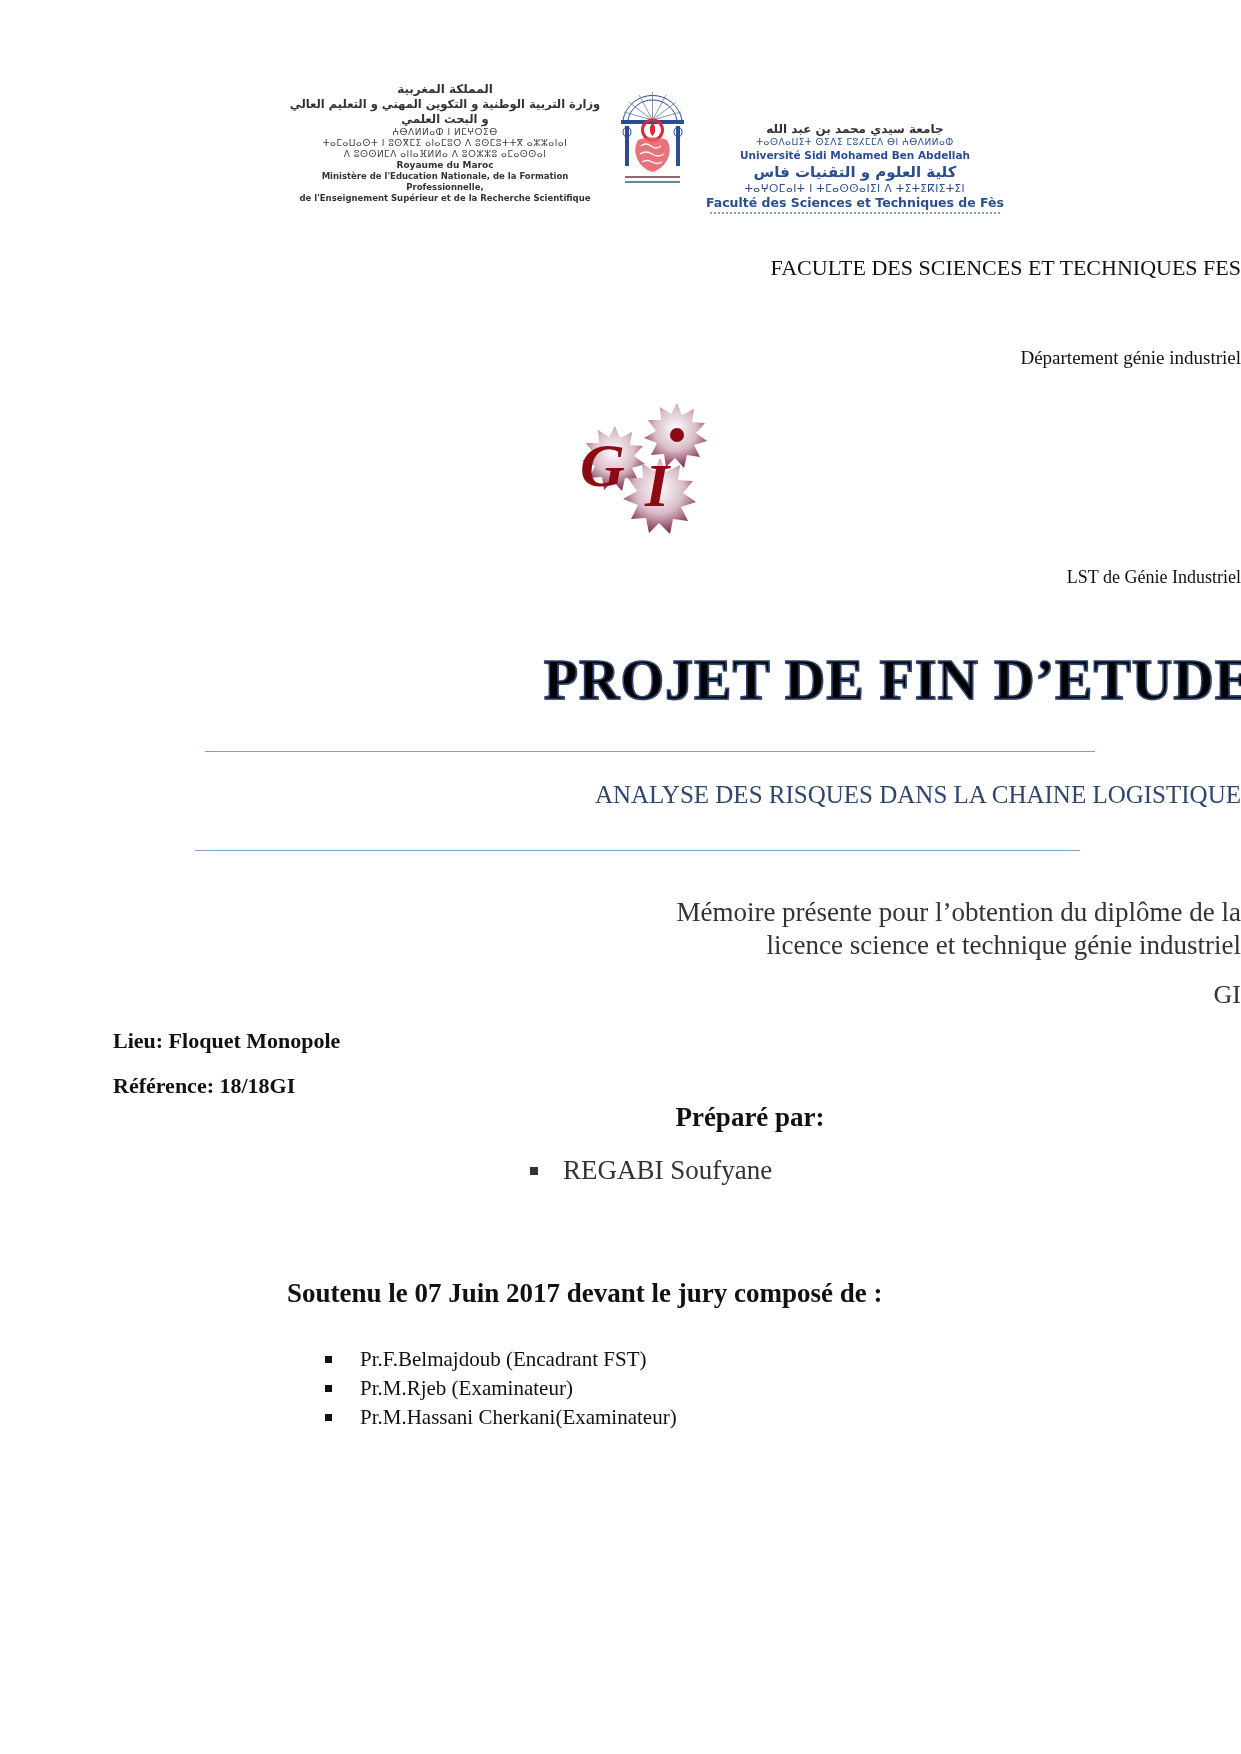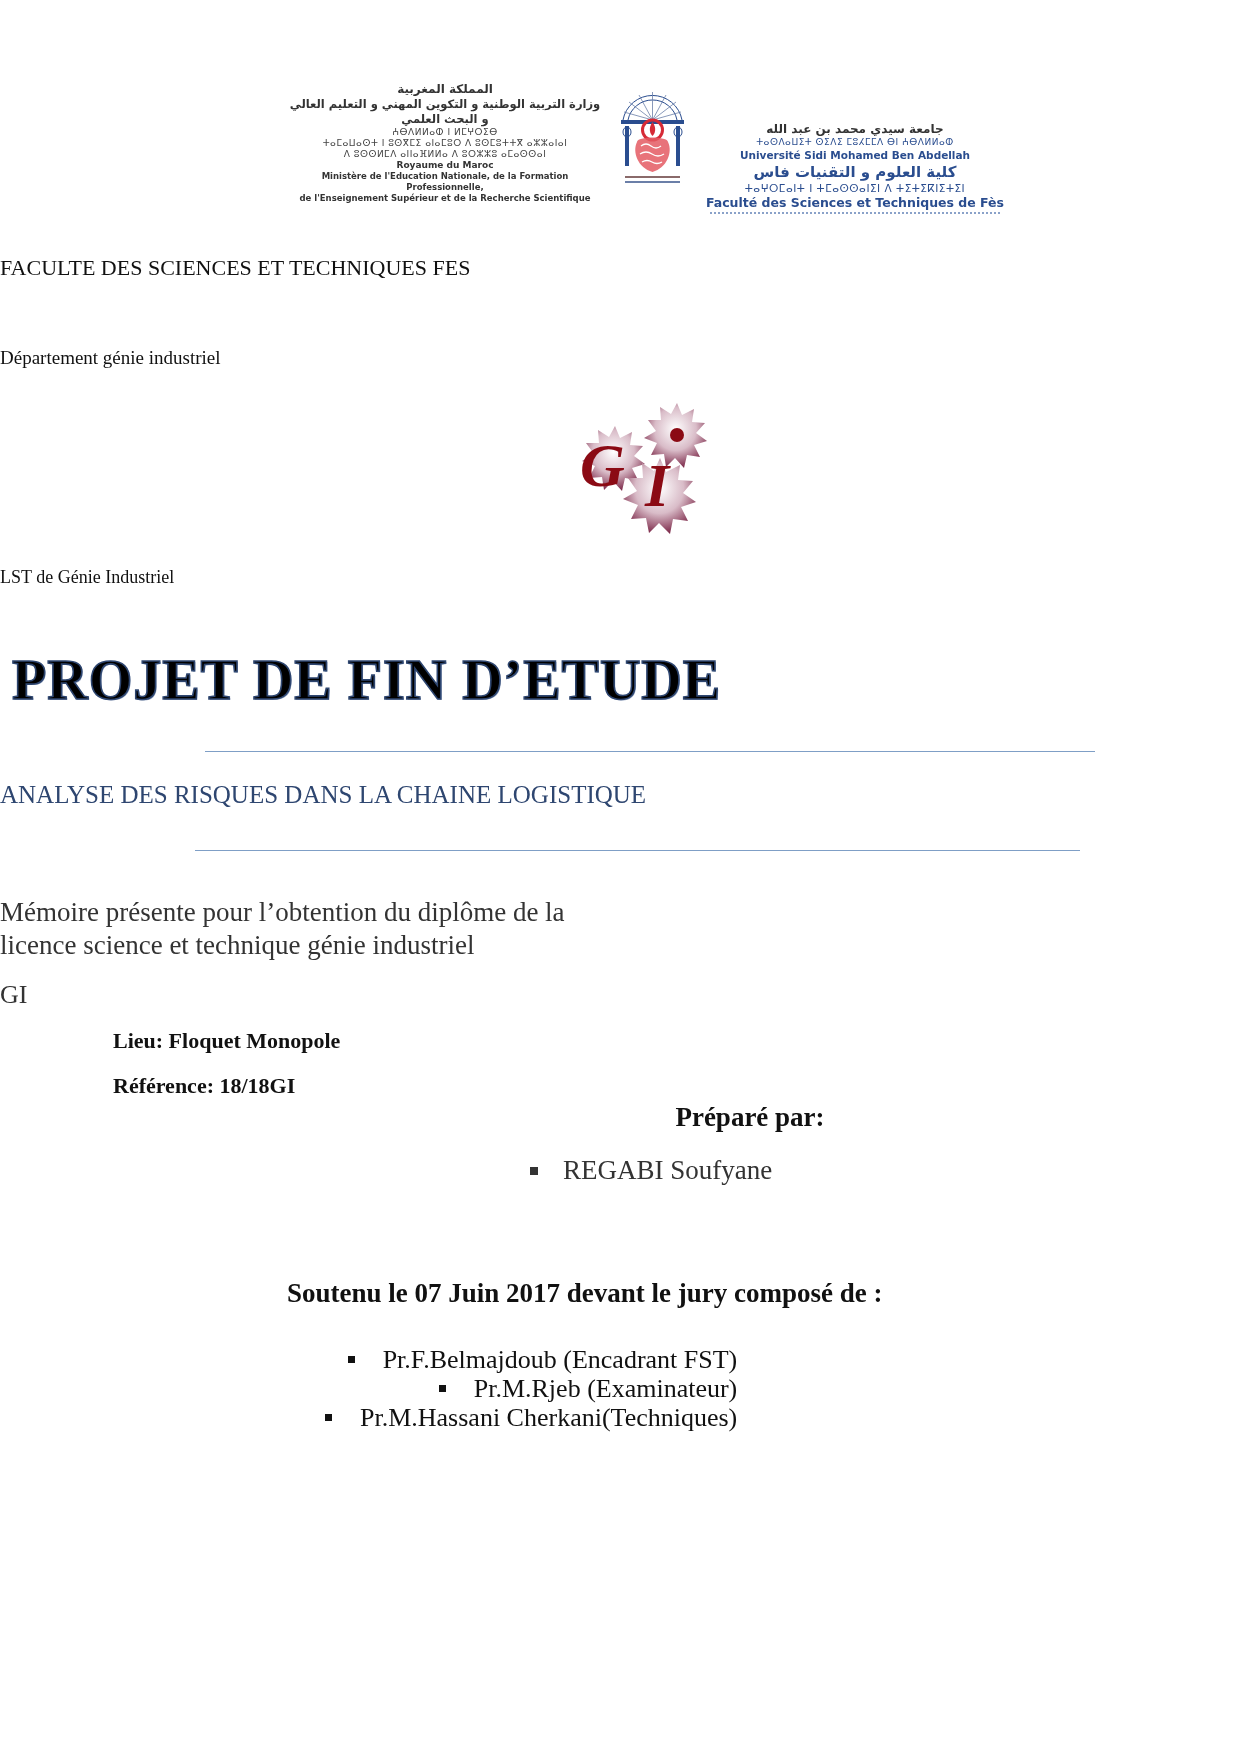--- a/index.html
+++ b/index.html
@@ -1,19 +1,19 @@
 <!DOCTYPE html>
 <html><head>
 <meta charset="utf-8">
 <style>
   html, body { margin:0; padding:0; background:#ffffff; }
   body { width:1241px; height:1754px; position:relative; overflow:hidden;
          font-family:"Liberation Serif", serif; color:#222; }
   .abs { position:absolute; }
-  .center { left:0; width:1241px; text-align:left; }
+  .center { left:0; width:1241px; text-align:right; }
 
   
   .ministry { left:285px; top:82px; width:320px; text-align:center; font-family:"DejaVu Sans", sans-serif; color:#333; }
   .ministry .ar1 { font-size:12px; font-weight:bold; line-height:15px; }
   .ministry .ar2 { font-size:11.5px; font-weight:bold; line-height:15px; }
   .ministry .tf { font-size:9px; letter-spacing:0.5px; line-height:11px; color:#444; }
   .ministry .fr-b { font-size:9px; font-weight:bold; line-height:11px; }
   .ministry .fr { font-size:8.5px; font-weight:bold; line-height:11px; }
 
   .emblem { left:615px; top:80px; width:75px; height:108px; }
@@ -45,21 +45,21 @@
   .ref { left:113px; top:1073px; font-size:22px; font-weight:bold; color:#111; }
   .prep { left:560px; top:1102px; width:380px; text-align:center; font-size:27px; font-weight:bold; color:#111; }
 
   .authors { left:530px; top:1152px; list-style:none; margin:0; padding:0; }
   .authors li { font-size:27px; color:#333; line-height:37px; display:flex; align-items:center; }
   .authors .sq { width:8px; height:8px; background:#333; margin-right:25px; display:inline-block; }
 
   .soutenu { left:287px; top:1278px; font-size:27px; font-weight:bold; color:#111; }
 
   .jury { left:325px; top:1345px; list-style:none; margin:0; padding:0; }
-  .jury li { font-size:26px; color:#111; line-height:29px; display:flex; align-items:center;justify-content:flex-end; }
+  .jury li { font-size:21px; color:#111; line-height:29px; display:flex; align-items:center; }
   .jury .sq { width:7px; height:7px; background:#111; margin-right:28px; display:inline-block; }
   .jury .sq.blue { background:#2e4670; }
   .jury .paren { color:#4a6aa8; font-style:italic; }
 </style>
 </head>
 <body>
 
 <div class="abs ministry">
   <div class="ar1" dir="rtl">المملكة المغربية</div>
   <div class="ar2" dir="rtl">وزارة التربية الوطنية و التكوين المهني و التعليم العالي و البحث العلمي</div>
@@ -173,15 +173,15 @@
   <li>
     <span class="sq"></span>
     <span>Pr.F.Belmajdoub (Encadrant FST)</span>
   </li>
   <li>
     <span class="sq"></span>
     <span>Pr.M.Rjeb (Examinateur)</span>
   </li>
   <li>
     <span class="sq"></span>
-    <span>Pr.M.Hassani Cherkani(Techniques)</span>
+    <span>Pr.M.Hassani Cherkani(Examinateur)</span>
   </li>
 </ul>
 
 </body></html>

